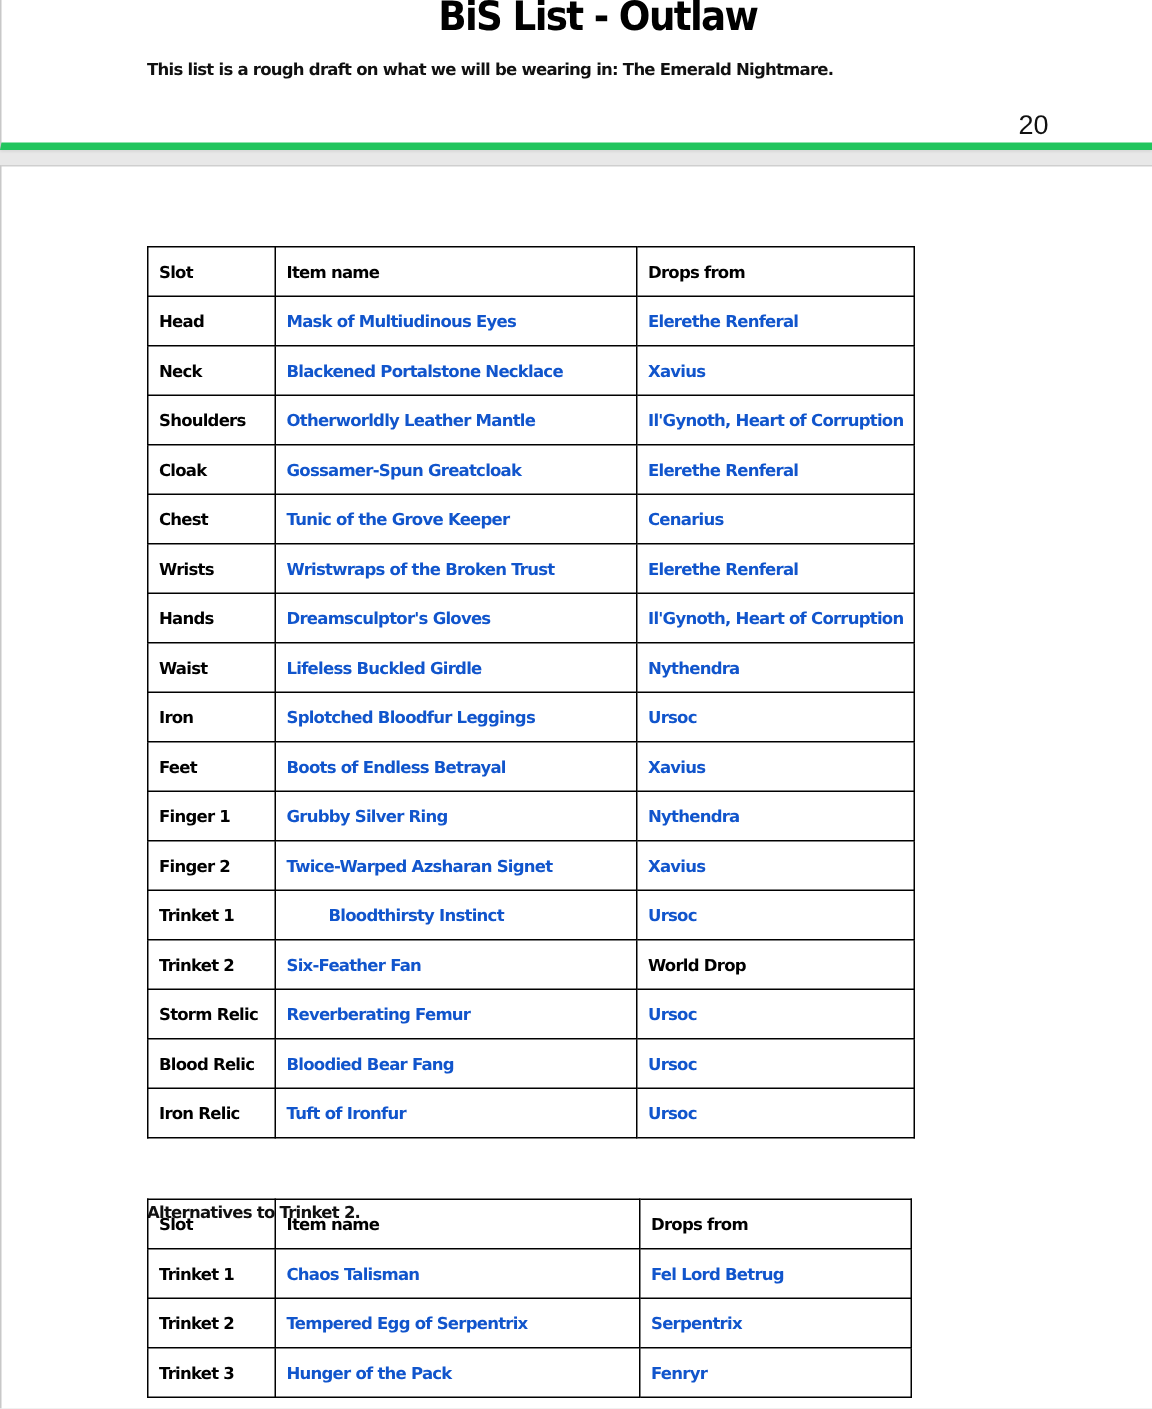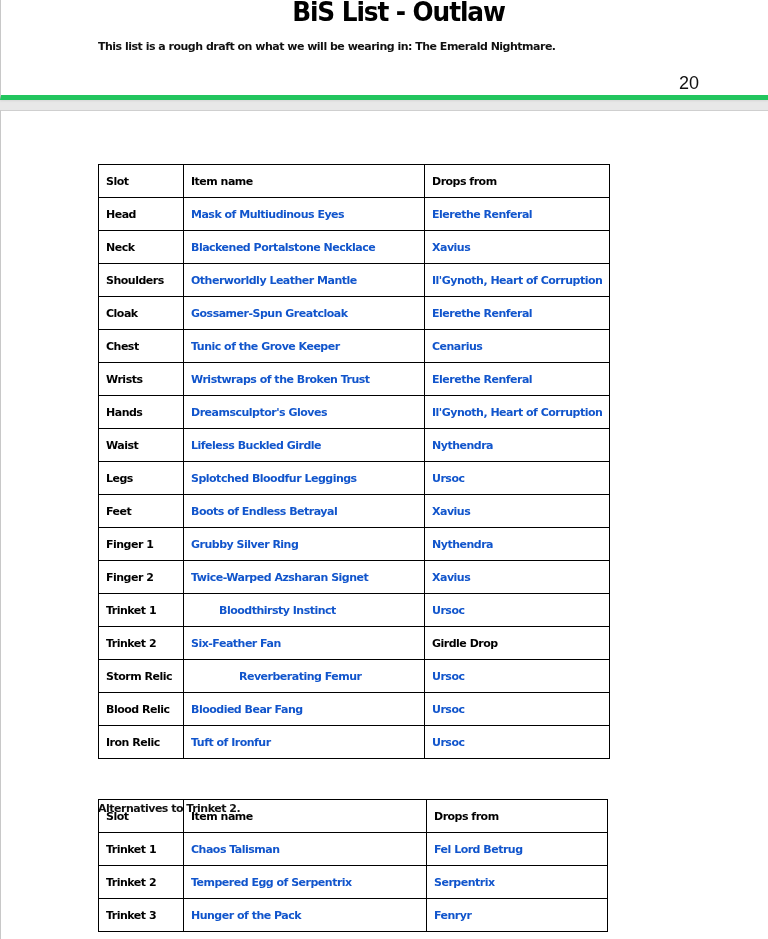--- a/index.html
+++ b/index.html
@@ -99,21 +99,21 @@
           <td class="c1">Hands</td>
           <td class="c2"><span class="link" style="color: rgb(17, 85, 204);">Dreamsculptor's Gloves</span></td>
           <td class="c3"><span class="link" style="color: rgb(17, 85, 204);">Il'Gynoth, Heart of Corruption</span></td>
         </tr>
         <tr>
           <td class="c1">Waist</td>
           <td class="c2"><span class="link" style="color: rgb(17, 85, 204);">Lifeless Buckled Girdle</span></td>
           <td class="c3"><span class="link" style="color: rgb(17, 85, 204);">Nythendra</span></td>
         </tr>
         <tr>
-          <td class="c1">Legs</td>
+          <td class="c1">Iron</td>
           <td class="c2"><span class="link" style="color: rgb(17, 85, 204);">Splotched Bloodfur Leggings</span></td>
           <td class="c3"><span class="link" style="color: rgb(17, 85, 204);">Ursoc</span></td>
         </tr>
         <tr>
           <td class="c1">Feet</td>
           <td class="c2"><span class="link" style="color: rgb(17, 85, 204);">Boots of Endless Betrayal</span></td>
           <td class="c3"><span class="link" style="color: rgb(17, 85, 204);">Xavius</span></td>
         </tr>
         <tr>
           <td class="c1">Finger 1</td>
@@ -126,25 +126,25 @@
           <td class="c3"><span class="link" style="color: rgb(17, 85, 204);">Xavius</span></td>
         </tr>
         <tr>
           <td class="c1">Trinket 1</td>
           <td class="c2"><span class="link" style="color: rgb(17, 85, 204); margin-left: 28px;">Bloodthirsty Instinct</span></td>
           <td class="c3"><span class="link" style="color: rgb(17, 85, 204);">Ursoc</span></td>
         </tr>
         <tr>
           <td class="c1">Trinket 2</td>
           <td class="c2"><span class="link" style="color: rgb(17, 85, 204);">Six-Feather Fan</span></td>
-          <td class="c3"><span class="plain">Girdle Drop</span></td>
+          <td class="c3"><span class="plain">World Drop</span></td>
         </tr>
         <tr>
           <td class="c1">Storm Relic</td>
-          <td class="c2"><span class="link" style="color: rgb(17, 85, 204); margin-left: 48px;">Reverberating Femur</span></td>
+          <td class="c2"><span class="link" style="color: rgb(17, 85, 204);">Reverberating Femur</span></td>
           <td class="c3"><span class="link" style="color: rgb(17, 85, 204);">Ursoc</span></td>
         </tr>
         <tr>
           <td class="c1">Blood Relic</td>
           <td class="c2"><span class="link" style="color: rgb(17, 85, 204);">Bloodied Bear Fang</span></td>
           <td class="c3"><span class="link" style="color: rgb(17, 85, 204);">Ursoc</span></td>
         </tr>
         <tr>
           <td class="c1">Iron Relic</td>
           <td class="c2"><span class="link" style="color: rgb(17, 85, 204);">Tuft of Ironfur</span></td>

